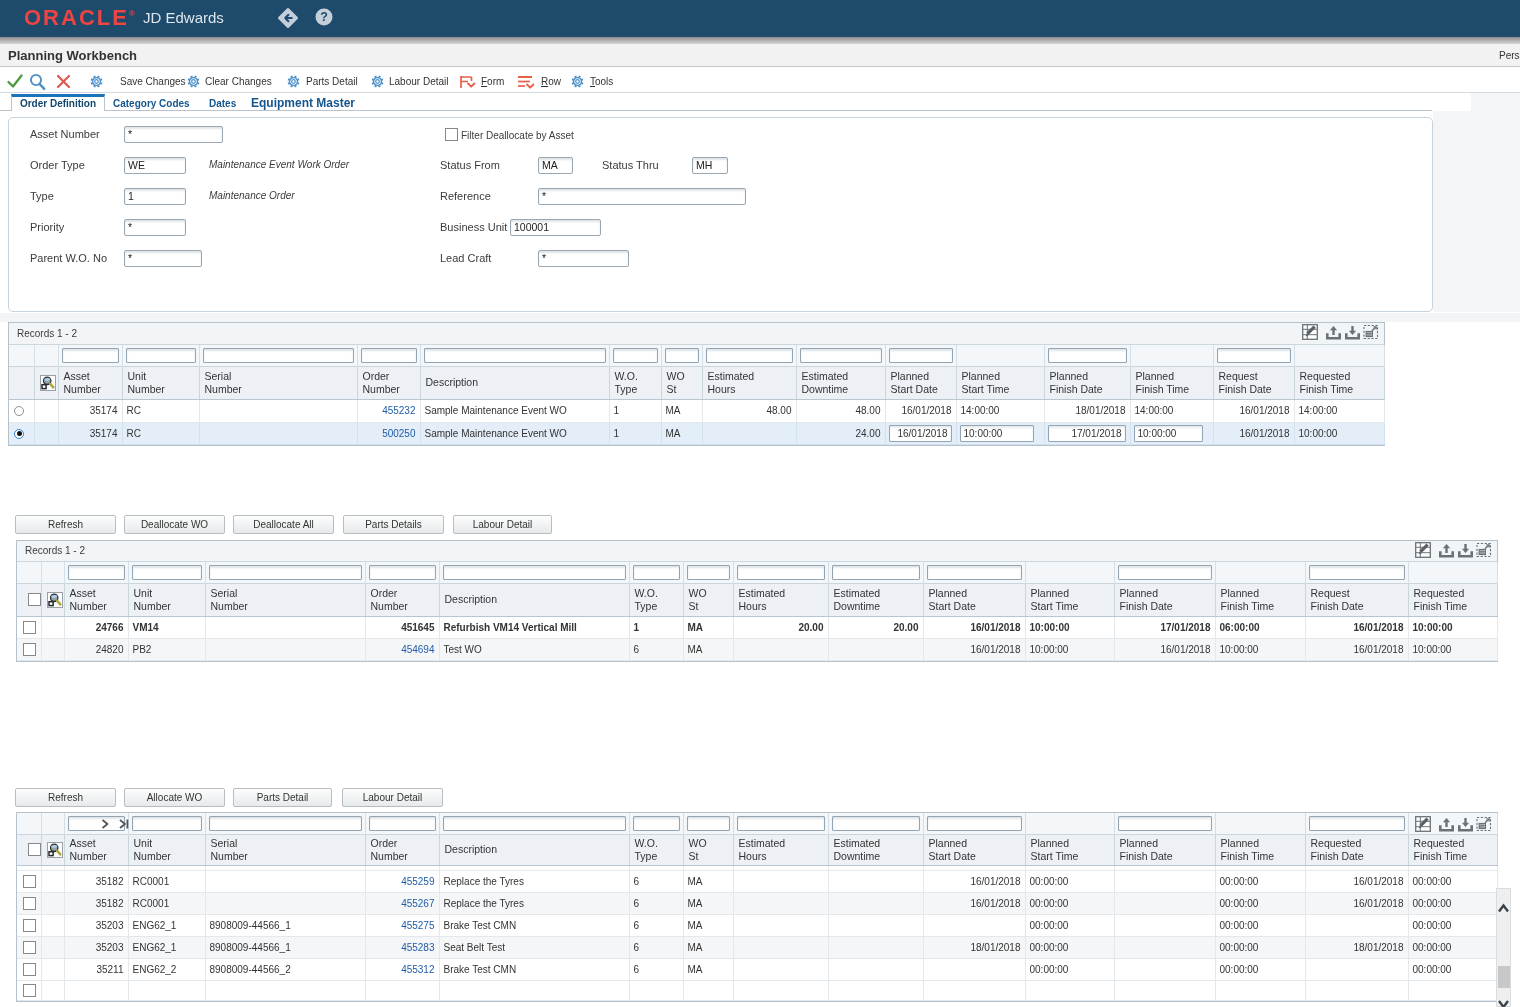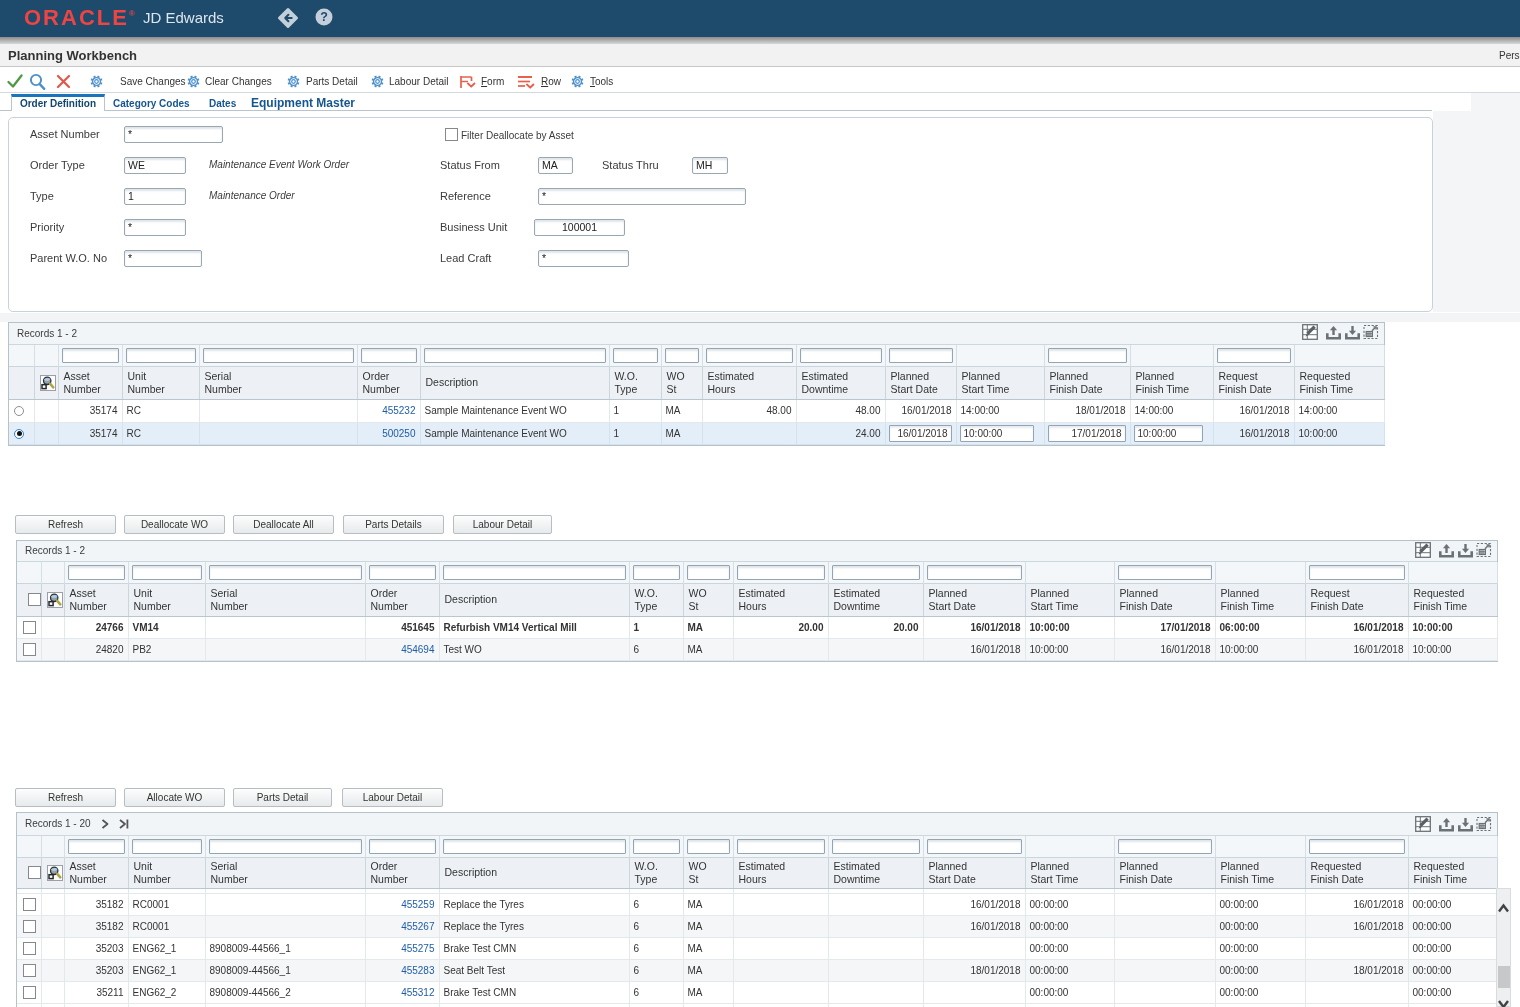--- a/index.html
+++ b/index.html
@@ -165,21 +165,21 @@
 <div class="abs" style="left:209px;top:190px;font-size:10px;font-style:italic;color:#3b3b3b;">Maintenance Order</div>
 <span class="cb abs" style="left:445px;top:128px;width:11px;height:11px;"></span>
 <div class="abs" style="left:461px;top:130px;font-size:10px;color:#3b3b3b;">Filter Deallocate by Asset</div>
 <div class="abs lbl" style="left:440px;top:159px;">Status From</div>
 <div class="in" style="left:538px;top:157px;width:27px;height:15px;text-align:left;font-size:10.5px;">MA</div>
 <div class="abs lbl" style="left:602px;top:159px;">Status Thru</div>
 <div class="in" style="left:692px;top:157px;width:28px;height:15px;text-align:left;font-size:10.5px;">MH</div>
 <div class="abs lbl" style="left:440px;top:190px;">Reference</div>
 <div class="in" style="left:538px;top:188px;width:200px;height:15px;text-align:left;font-size:10.5px;">*</div>
 <div class="abs lbl" style="left:440px;top:221px;">Business Unit</div>
-<div class="in" style="left:534px;top:219px;width:83px;height:15px;text-align:center;font-size:10.5px;">100001</div>
+<div class="in" style="left:510px;top:219px;width:83px;height:15px;text-align:left;font-size:10.5px;">100001</div>
 <div class="abs lbl" style="left:440px;top:252px;">Lead Craft</div>
 <div class="in" style="left:538px;top:250px;width:83px;height:15px;text-align:left;font-size:10.5px;">*</div>
 <div class="gridwrap" style="left:8px;top:322px;width:1375px;">
     <div class="gbar" style="height:21px;line-height:21px;"><span style="margin-left:8px;">Records 1 - 2</span></div>
     <table class="g" style="width:1375px;">
       <colgroup>
         <col style="width:25px;">
         <col style="width:24px;">
         <col style="width:64px;">
         <col style="width:77px;">
@@ -506,21 +506,20 @@
 <line x1="5" y1="7.5" x2="5" y2="12.5" stroke="#6b7277" stroke-width="0.9"></line>
 <line x1="7" y1="7.5" x2="7" y2="12.5" stroke="#6b7277" stroke-width="0.9"></line>
 <line x1="9" y1="6.8" x2="12.6" y2="3.2" stroke="#6b7277" stroke-width="1.5"></line>
 <path d="M10.4 2.9 h2.7 v2.7" fill="none" stroke="#6b7277" stroke-width="1.4"></path>
   </svg>
 <div class="btn" style="left:15px;top:788px;width:101px;">Refresh</div>
 <div class="btn" style="left:124px;top:788px;width:101px;">Allocate WO</div>
 <div class="btn" style="left:233px;top:788px;width:99px;">Parts Detail</div>
 <div class="btn" style="left:342px;top:788px;width:101px;">Labour Detail</div>
 <div class="gridwrap" style="left:16px;top:812px;width:1480px;">
-    <div class="gbar" style="height:22px;line-height:22px;"><span style="margin-left:8px;">Records 1 - 20</span></div>
     <table class="g" style="width:1480px;">
       <colgroup>
         <col style="width:24px;">
         <col style="width:23px;">
         <col style="width:64px;">
         <col style="width:77px;">
         <col style="width:160px;">
         <col style="width:74px;">
         <col style="width:190px;">
         <col style="width:54px;">

